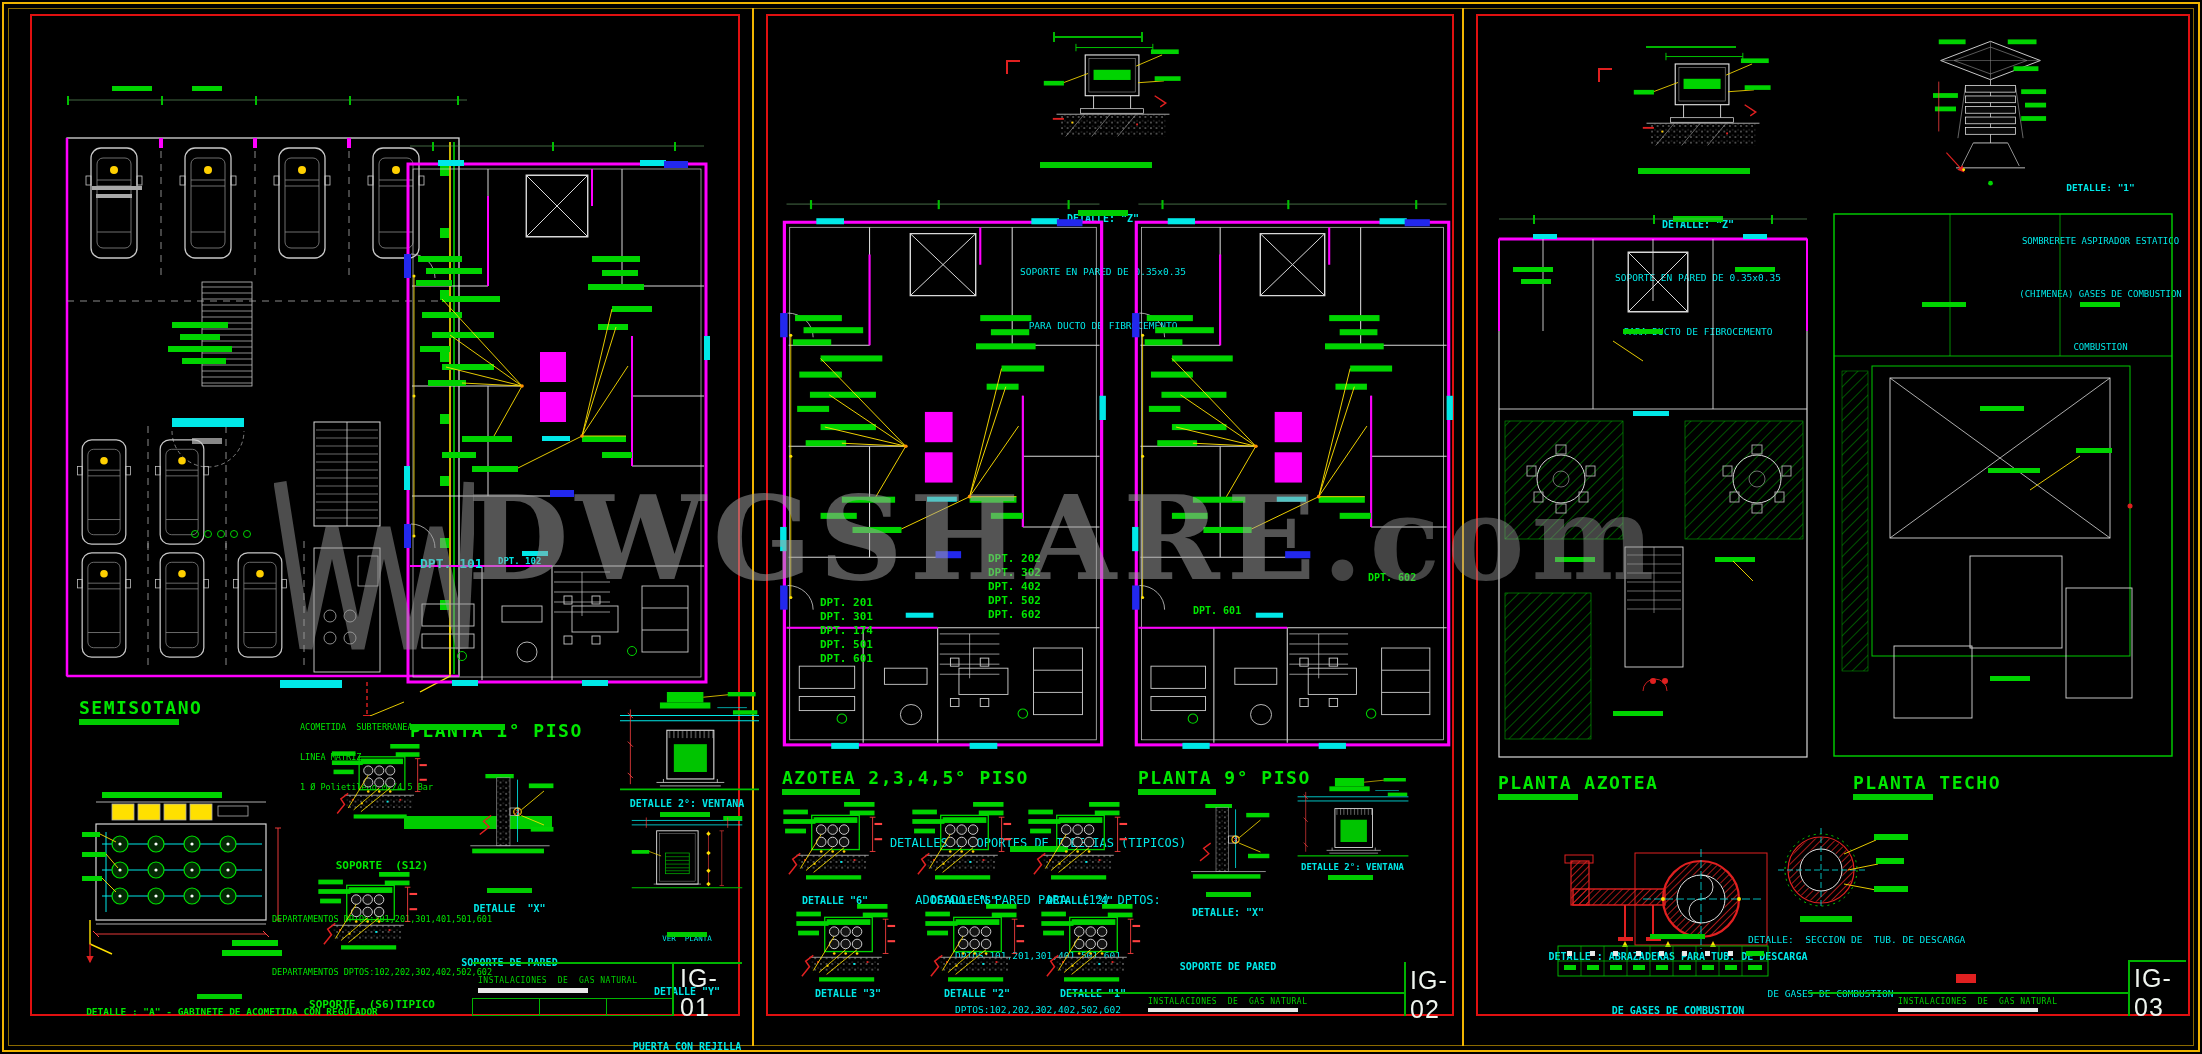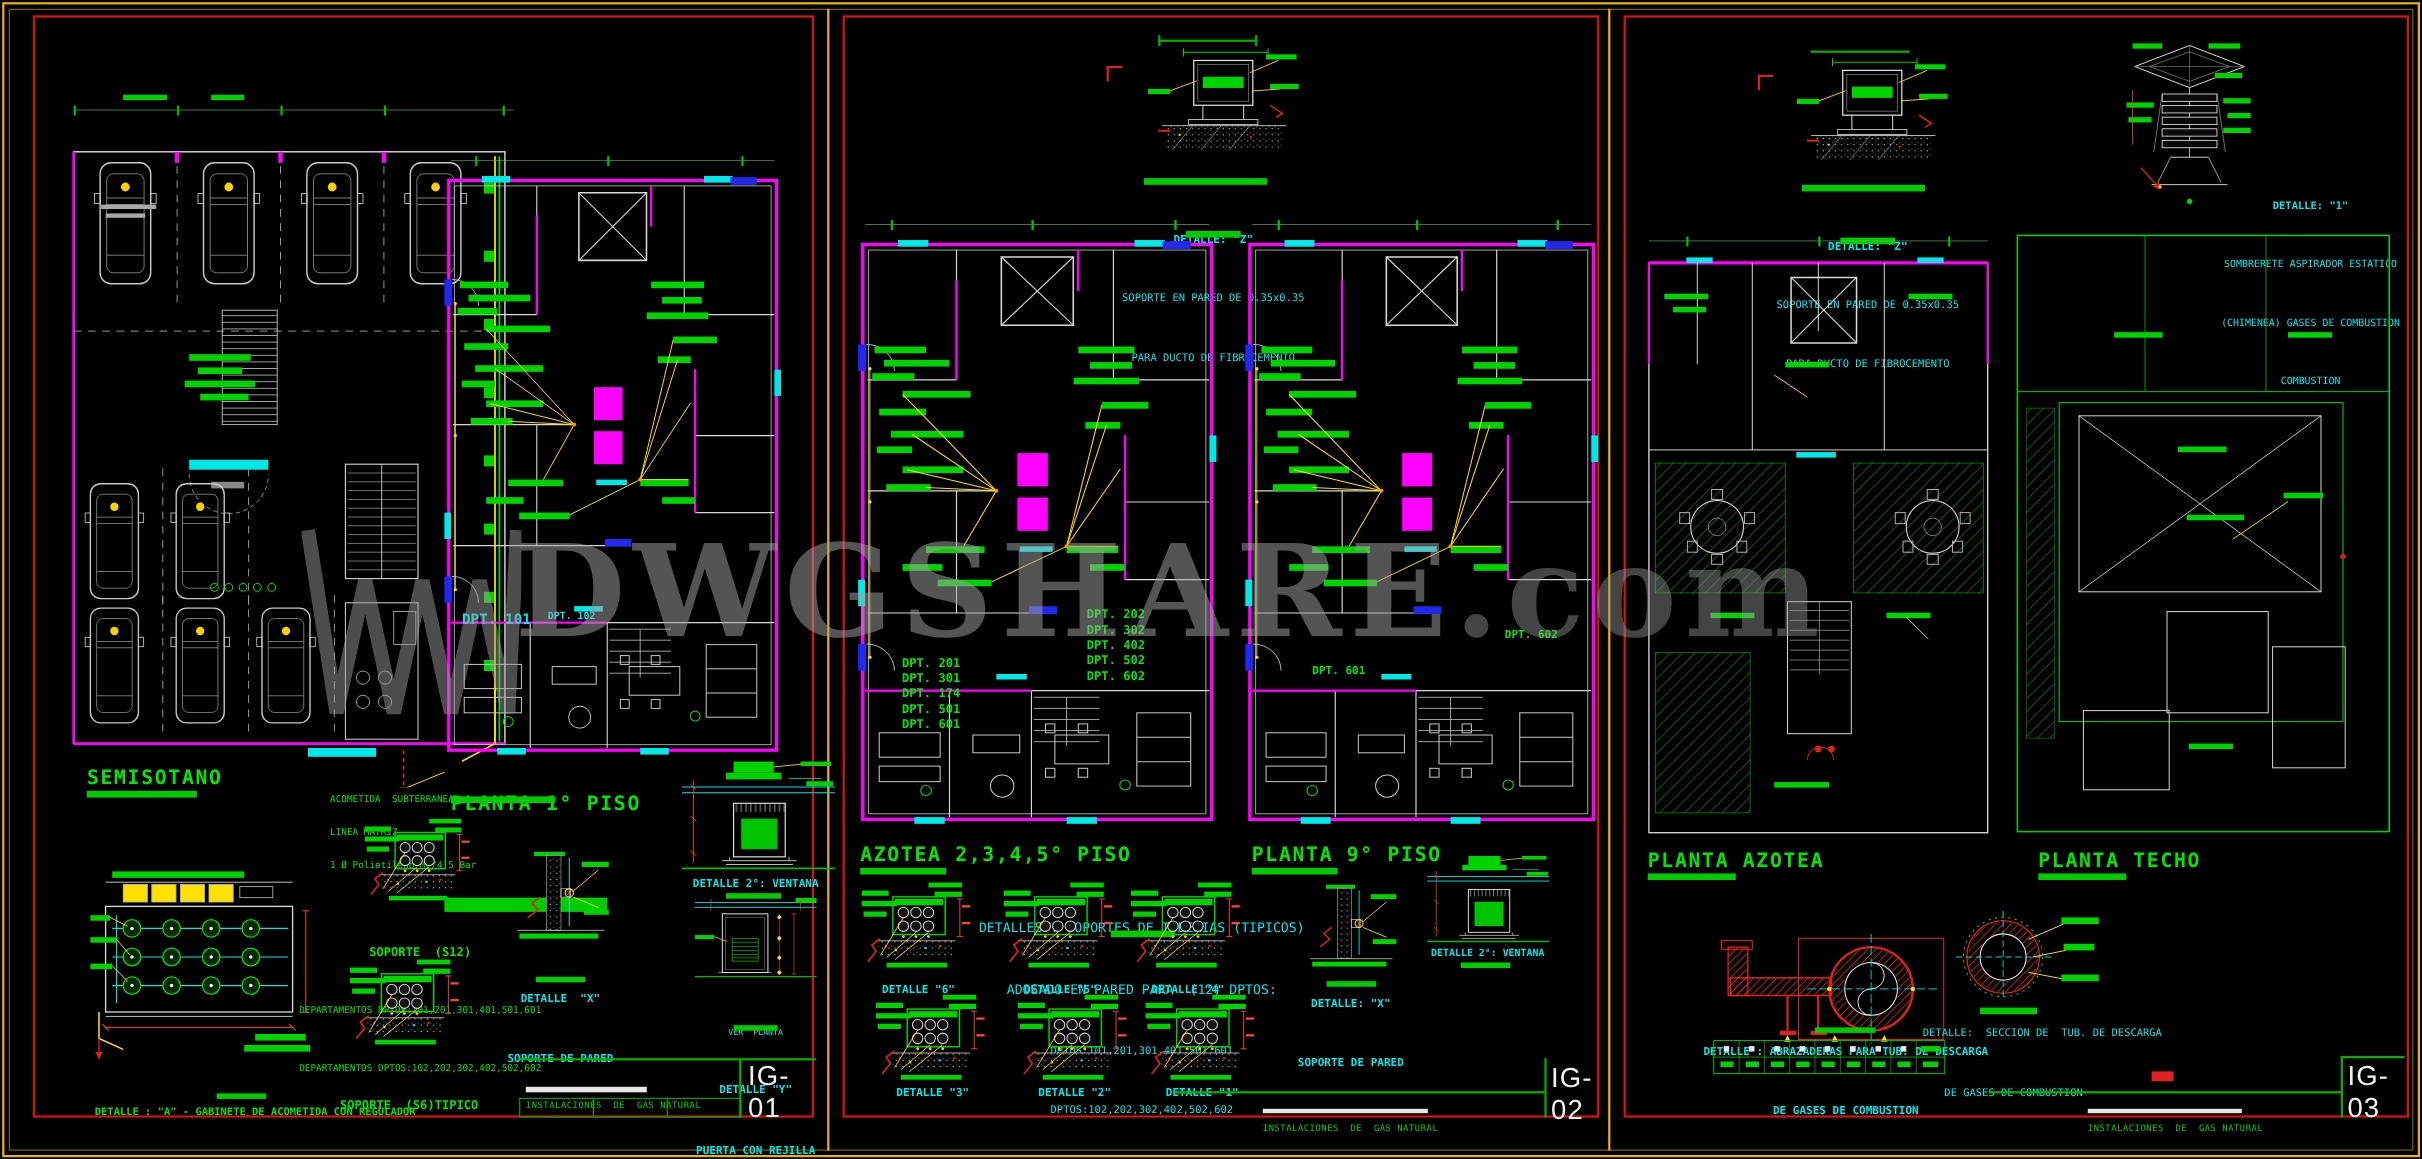--- a/index.html
+++ b/index.html
@@ -15,21 +15,21 @@
   .c{color:#00e8e8;}
   .b{font-weight:bold;}
   .ctr{text-align:center;}
   .ttl{position:absolute;font-size:18px;font-weight:bold;letter-spacing:1.5px;color:#00e800;white-space:pre;}
   .bar{position:absolute;background:#00cc00;}
   .wbar{position:absolute;background:#e8e8e8;}
   .gline{position:absolute;background:#00b400;}
   .redrect{position:absolute;background:#e02020;}
   .code{position:absolute;color:#eef4ee;font-size:25px;font-weight:normal;letter-spacing:1px;
         font-family:"Liberation Sans",sans-serif;}
-  .tb-proj{position:absolute;color:#00d000;font-size:8px;letter-spacing:.5px;white-space:pre;margin-top:24px;}
+  .tb-proj{position:absolute;color:#00d000;font-size:8px;letter-spacing:.5px;white-space:pre;}
   .wm-text{position:absolute;left:468px;top:470px;font-family:"DejaVu Serif",serif;font-weight:bold;
            font-size:116px;letter-spacing:7px;color:rgba(162,162,162,.52);pointer-events:none;z-index:50;}
   .wm-text .dim{color:rgba(150,150,150,.45);}
   .dpt-stack div{font-size:11px;font-weight:bold;color:#00e800;line-height:14px;white-space:pre;}
   .lblrow{position:absolute;color:#00e8e8;font-size:10px;font-weight:bold;text-align:center;white-space:pre;}
   svg{display:block;}
 </style>
 </head>
 <body>
 

